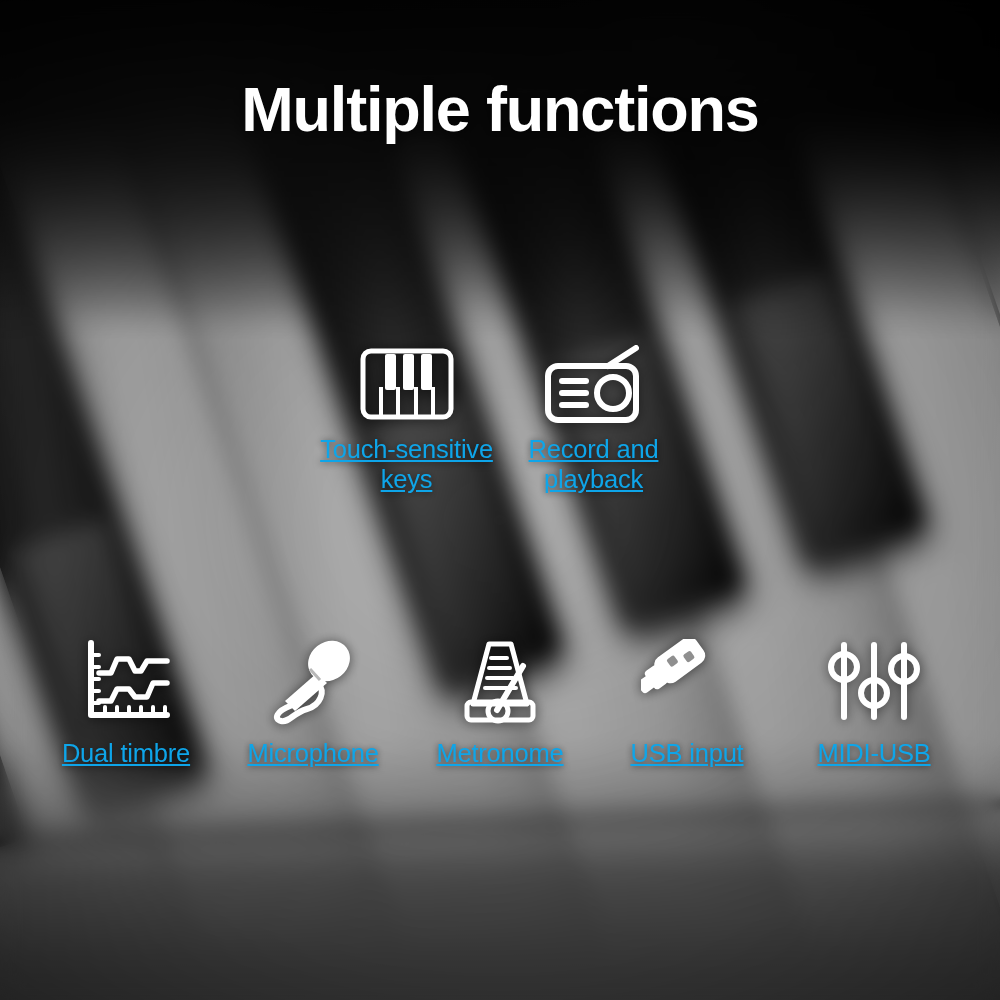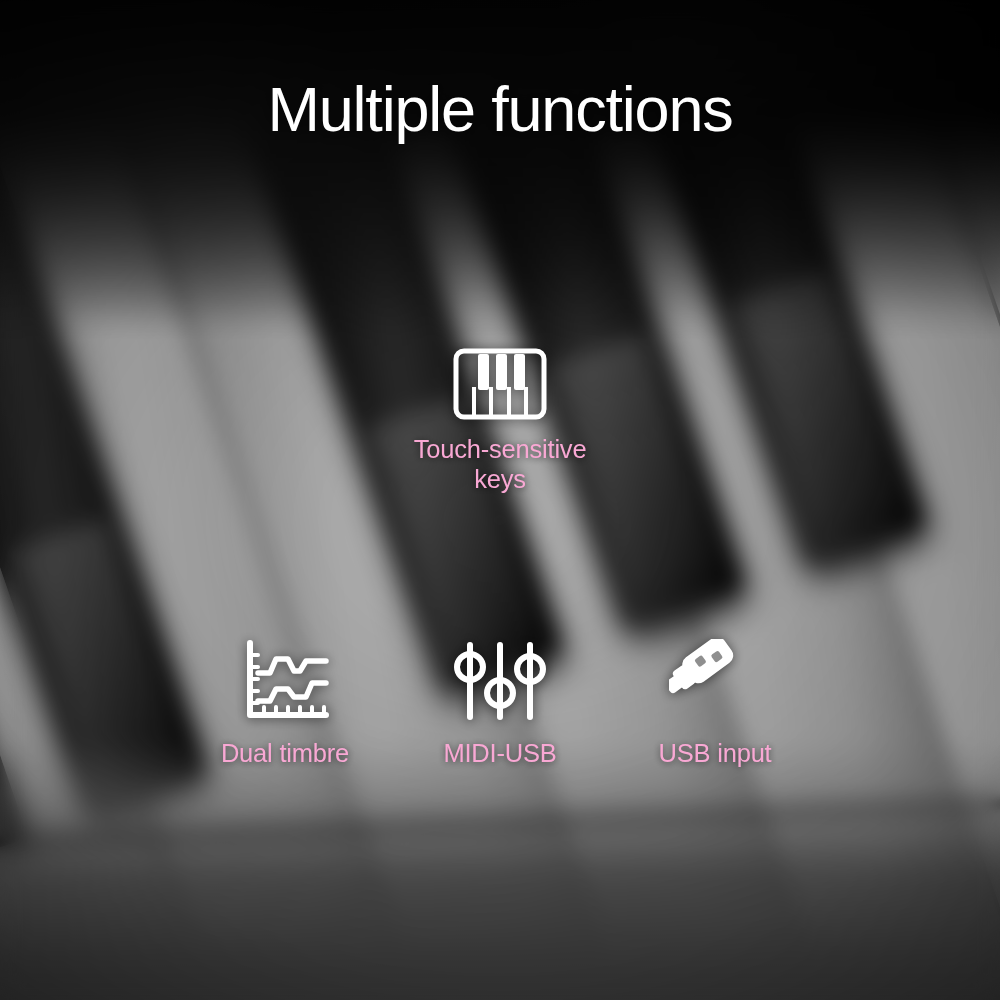--- a/index.html
+++ b/index.html
@@ -141,63 +141,64 @@
     z-index: 5;
   }
   .title {
     position: absolute;
     top: 78px;
     left: 0;
     width: 100%;
     text-align: center;
     color: #ffffff;
     font-size: 63px;
-    font-weight: 400;
+    font-weight: 700;
     letter-spacing: -1.2px;
     line-height: 1;
     text-shadow: 0 2px 14px rgba(0,0,0,0.55);
   }
 
   .grid-row {
     position: absolute;
     left: 0;
     width: 100%;
     display: flex;
     justify-content: center;
     align-items: flex-start;
   }
   .row-1 { top: 342px; }
-  .row-2 { top: 636px; gap: 28px; }
+  .row-2 { top: 636px; }
 
   .cell {
     width: 187px;
     display: flex;
     flex-direction: column;
     align-items: center;
     text-align: center;
   }
   .icon-box {
     height: 84px;
     display: flex;
     align-items: center;
     justify-content: center;
   }
   .icon-box svg {
     display: block;
     filter: drop-shadow(0 1px 6px rgba(0,0,0,0.55));
   }
   .cell-label {
     margin-top: 8px;
-    color: #f9a8d4;
+    color: #0ea5e9;
     font-size: 25.5px;
     line-height: 1.18;
     font-weight: 400;
     letter-spacing: -0.2px;
     text-shadow: 0 1px 7px rgba(0,0,0,0.6);
     max-width: 180px;
+    text-decoration: underline;
   }
   .row-2 .icon-box { height: 92px; }
   .row-2 .cell-label { margin-top: 10px; }
 </style>
 </head>
 <body>
 
 <div id="page">
 
   <div class="bg-root">
@@ -264,20 +265,35 @@
               <rect x="62" y="7" width="11" height="36" rx="2"></rect>
             </g>
           </svg>
         </div>
         <div class="cell-label">Touch-sensitive keys</div>
       </div>
 
 
 
 
+      <div class="cell">
+        <div class="icon-box">
+          <svg width="104" height="80" viewBox="0 0 104 80">
+            <line x1="66" y1="22" x2="94" y2="4" stroke="#fff" stroke-width="6" stroke-linecap="round"></line>
+            <rect x="6" y="22" width="88" height="54" rx="10" ry="10" fill="none" stroke="#fff" stroke-width="6"></rect>
+            <g stroke="#fff" stroke-width="6" stroke-linecap="round">
+              <line x1="20" y1="37" x2="44" y2="37"></line>
+              <line x1="20" y1="49" x2="44" y2="49"></line>
+              <line x1="20" y1="61" x2="44" y2="61"></line>
+            </g>
+            <circle cx="71" cy="49" r="16" fill="none" stroke="#fff" stroke-width="6"></circle>
+          </svg>
+        </div>
+        <div class="cell-label">Record and playback</div>
+      </div>
 
     </div>
 
     <div class="grid-row row-2">
 
       <div class="cell">
         <div class="icon-box">
           <svg width="94" height="86" viewBox="0 0 94 86">
             <path d="M12 4 L12 76 L88 76" fill="none" stroke="#fff" stroke-width="6" stroke-linecap="round" stroke-linejoin="round"></path>
             <g stroke="#fff" stroke-width="4" stroke-linecap="round">
@@ -293,49 +309,77 @@
               <line x1="74" y1="76" x2="74" y2="68"></line>
               <line x1="86" y1="76" x2="86" y2="68"></line>
             </g>
             <path d="M20 34 L32 34 L38 20 L50 20 L56 32 L62 32 L68 22 L78 22 L88 22" fill="none" stroke="#fff" stroke-width="5.5" stroke-linecap="round" stroke-linejoin="round"></path>
             <path d="M20 62 L32 62 L38 50 L50 50 L56 58 L68 58 L74 44 L88 44" fill="none" stroke="#fff" stroke-width="5.5" stroke-linecap="round" stroke-linejoin="round"></path>
           </svg>
         </div>
         <div class="cell-label">Dual timbre</div>
       </div>
 
-
-
-      <div class="cell">
-        <div class="icon-box">
-          <svg width="92" height="86" viewBox="0 0 92 86">
-            <g stroke="#fff" stroke-width="6" stroke-linecap="round" fill="none">
-              <line x1="16" y1="6" x2="16" y2="78"></line>
-              <line x1="46" y1="6" x2="46" y2="78"></line>
-              <line x1="76" y1="6" x2="76" y2="78"></line>
-            </g>
-            <circle cx="16" cy="28" r="13" fill="none" stroke="#fff" stroke-width="6"></circle>
-            <circle cx="46" cy="54" r="13" fill="none" stroke="#fff" stroke-width="6"></circle>
-            <circle cx="76" cy="30" r="13" fill="none" stroke="#fff" stroke-width="6"></circle>
-          </svg>
-        </div>
-        <div class="cell-label">MIDI-USB</div>
+      <div class="cell">
+        <div class="icon-box">
+          <svg width="100" height="86" viewBox="0 0 100 86">
+            <ellipse cx="66" cy="22" rx="22" ry="19" fill="#fff" transform="rotate(-38 66 22)"></ellipse>
+            <path d="M54 34 L22 62 L32 72 L64 44 Z" fill="#fff"></path>
+            <path d="M47 30 L57 41" stroke="#b8b8b8" stroke-width="3" fill="none"></path>
+            <path d="M27 67 C14 72 10 80 18 82 C26 84 30 74 44 70 C58 66 62 52 56 46" fill="none" stroke="#fff" stroke-width="6" stroke-linecap="round"></path>
+          </svg>
+        </div>
+        <div class="cell-label">Microphone</div>
+      </div>
+
+      <div class="cell">
+        <div class="icon-box">
+          <svg width="86" height="88" viewBox="0 0 86 88">
+            <path d="M32 6 L54 6 L70 66 L16 66 Z" fill="none" stroke="#fff" stroke-width="5" stroke-linejoin="round"></path>
+            <g stroke="#fff" stroke-width="4" stroke-linecap="round">
+              <line x1="34" y1="20" x2="50" y2="20"></line>
+              <line x1="32" y1="30" x2="53" y2="30"></line>
+              <line x1="30" y1="40" x2="56" y2="40"></line>
+              <line x1="28" y1="50" x2="59" y2="50"></line>
+            </g>
+            <rect x="10" y="64" width="66" height="18" rx="4" fill="none" stroke="#fff" stroke-width="5"></rect>
+            <line x1="66" y1="28" x2="40" y2="72" stroke="#fff" stroke-width="6" stroke-linecap="round"></line>
+            <circle cx="41" cy="73" r="10" fill="none" stroke="#fff" stroke-width="5"></circle>
+          </svg>
+        </div>
+        <div class="cell-label">Metronome</div>
       </div>
 
       <div class="cell">
         <div class="icon-box">
           <svg width="92" height="86" viewBox="0 0 92 86">
             <g transform="rotate(-36 46 43)">
               <rect x="28" y="6" width="50" height="30" rx="9" fill="#fff"></rect>
               <rect x="16" y="10" width="16" height="22" rx="4" fill="#fff"></rect>
               <rect x="4" y="14" width="16" height="14" rx="4" fill="#fff"></rect>
               <rect x="42" y="13" width="9" height="9" rx="2" fill="#8f8f8f"></rect>
               <rect x="58" y="19" width="9" height="9" rx="2" fill="#8f8f8f"></rect>
             </g>
           </svg>
         </div>
         <div class="cell-label">USB input</div>
       </div>
 
+      <div class="cell">
+        <div class="icon-box">
+          <svg width="92" height="86" viewBox="0 0 92 86">
+            <g stroke="#fff" stroke-width="6" stroke-linecap="round" fill="none">
+              <line x1="16" y1="6" x2="16" y2="78"></line>
+              <line x1="46" y1="6" x2="46" y2="78"></line>
+              <line x1="76" y1="6" x2="76" y2="78"></line>
+            </g>
+            <circle cx="16" cy="28" r="13" fill="none" stroke="#fff" stroke-width="6"></circle>
+            <circle cx="46" cy="54" r="13" fill="none" stroke="#fff" stroke-width="6"></circle>
+            <circle cx="76" cy="30" r="13" fill="none" stroke="#fff" stroke-width="6"></circle>
+          </svg>
+        </div>
+        <div class="cell-label">MIDI-USB</div>
+      </div>
+
     </div>
 
   </div>
 </div>
 
 </body></html>

